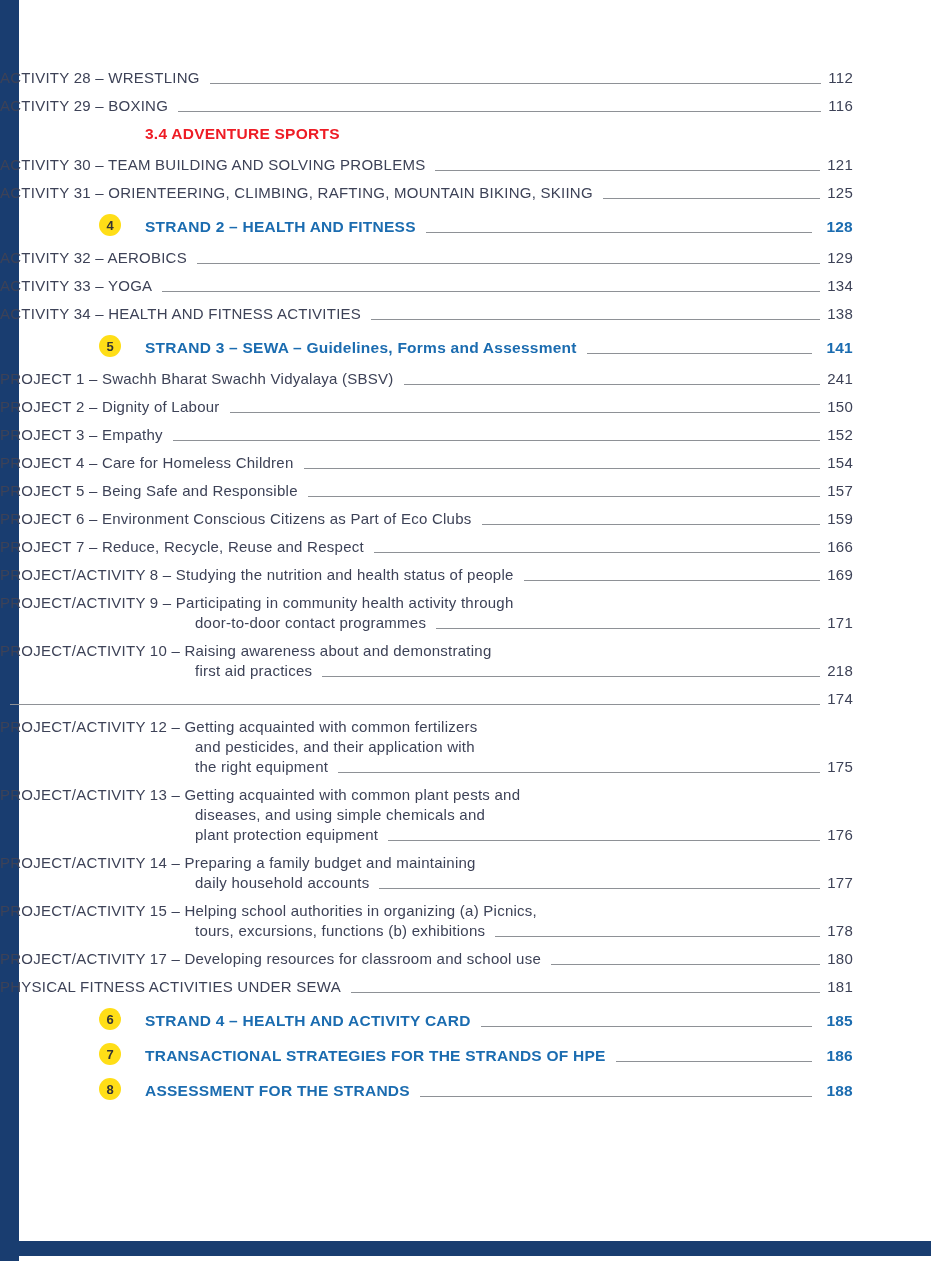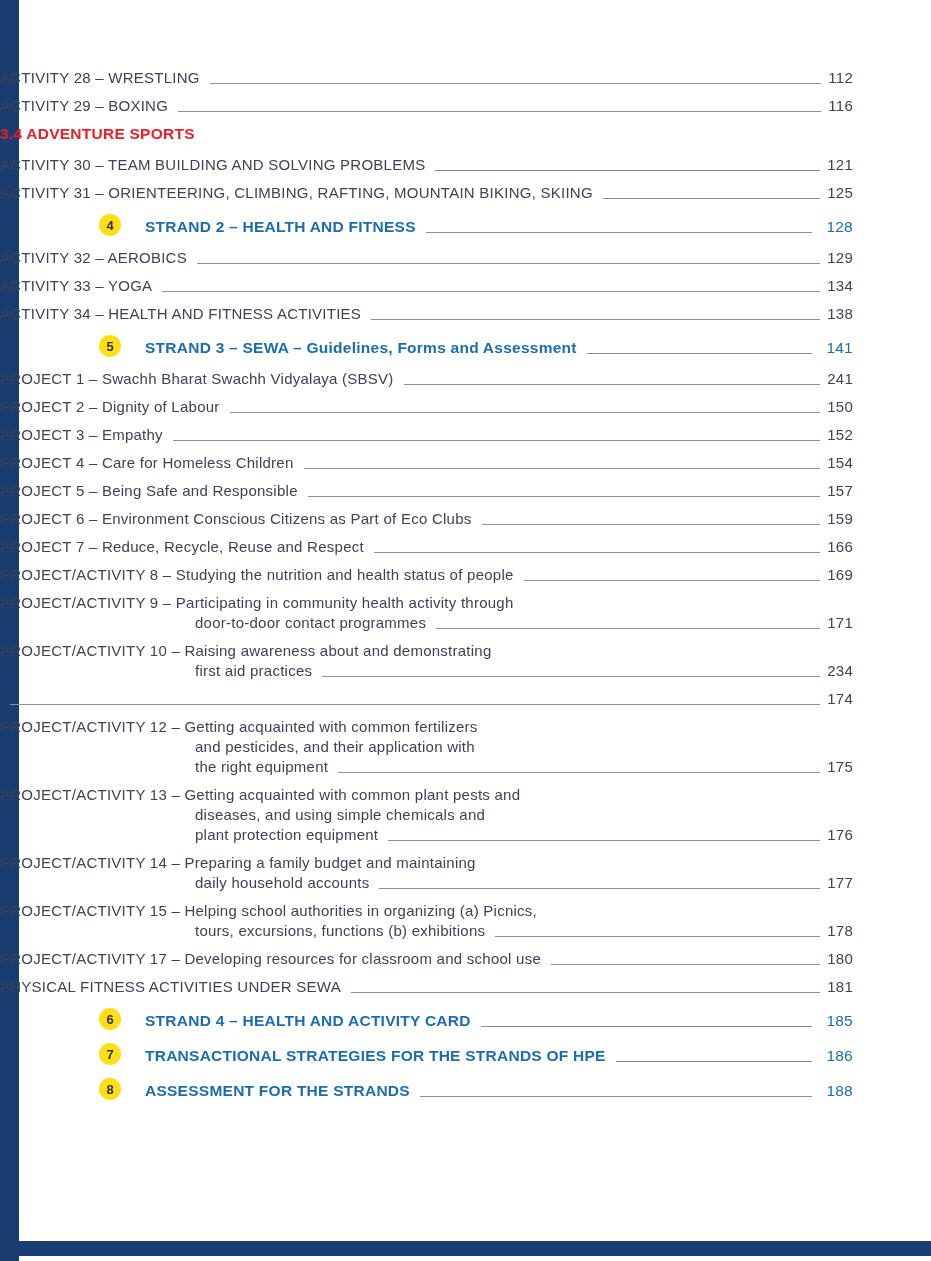--- a/index.html
+++ b/index.html
@@ -20,21 +20,21 @@
     height:15px;
     background:var(--navy,#193d70);
   }
   .toc {
     position:absolute; left:0; top:0; width:931px;
     padding:68px 78px 0 0;
   }
   .entry { margin:0 0 8px 0; }
   .entry.item { }
   .entry.strand { padding-left:99px; margin-top:10px; margin-bottom:11px; }
-  .entry.red { margin-top:4px; margin-bottom:11px; }
+  .entry.red { padding-left:145px; margin-top:4px; margin-bottom:11px; }
 
   .line { display:flex; align-items:flex-end; height:20px; }
   .entry.strand .line { height:24px; }
   .entry.item .line.cont { padding-left:195px; }
 
   .label {
     white-space:nowrap;
     font-size:15px;
     line-height:20px;
     letter-spacing:0.25px;
@@ -62,21 +62,21 @@
   }
   .page {
     font-size:15px;
     line-height:20px;
     letter-spacing:0.25px;
     color:var(--text,#3d4257);
     flex:none;
   }
   .entry.strand .page {
     font-size:15.5px;
-    font-weight:normal;
+    font-weight:bold;
     color:var(--blue,#1b6cb0);
     margin-left:7px;
   }
   .badge {
     width:22px; height:22px;
     border-radius:50%;
     background:var(--yellow,#ffde17);
     color:var(--badge_text,#333333);
     font-weight:bold;
     font-size:13px;
@@ -227,21 +227,21 @@
         <span class="page">171</span>
       </div>
     </div>
     <div class="entry item">
       <div class="line">
         <span class="label">PROJECT/ACTIVITY 10 – Raising awareness about and demonstrating</span>
       </div>
       <div class="line cont last">
         <span class="label">first aid practices</span>
         <span class="leader"></span>
-        <span class="page">234</span>
+        <span class="page">218</span>
       </div>
     </div>
     <div class="entry item">
       <div class="line last">
         <span class="leader"></span>
         <span class="page">174</span>
       </div>
     </div>
     <div class="entry item">
       <div class="line">

